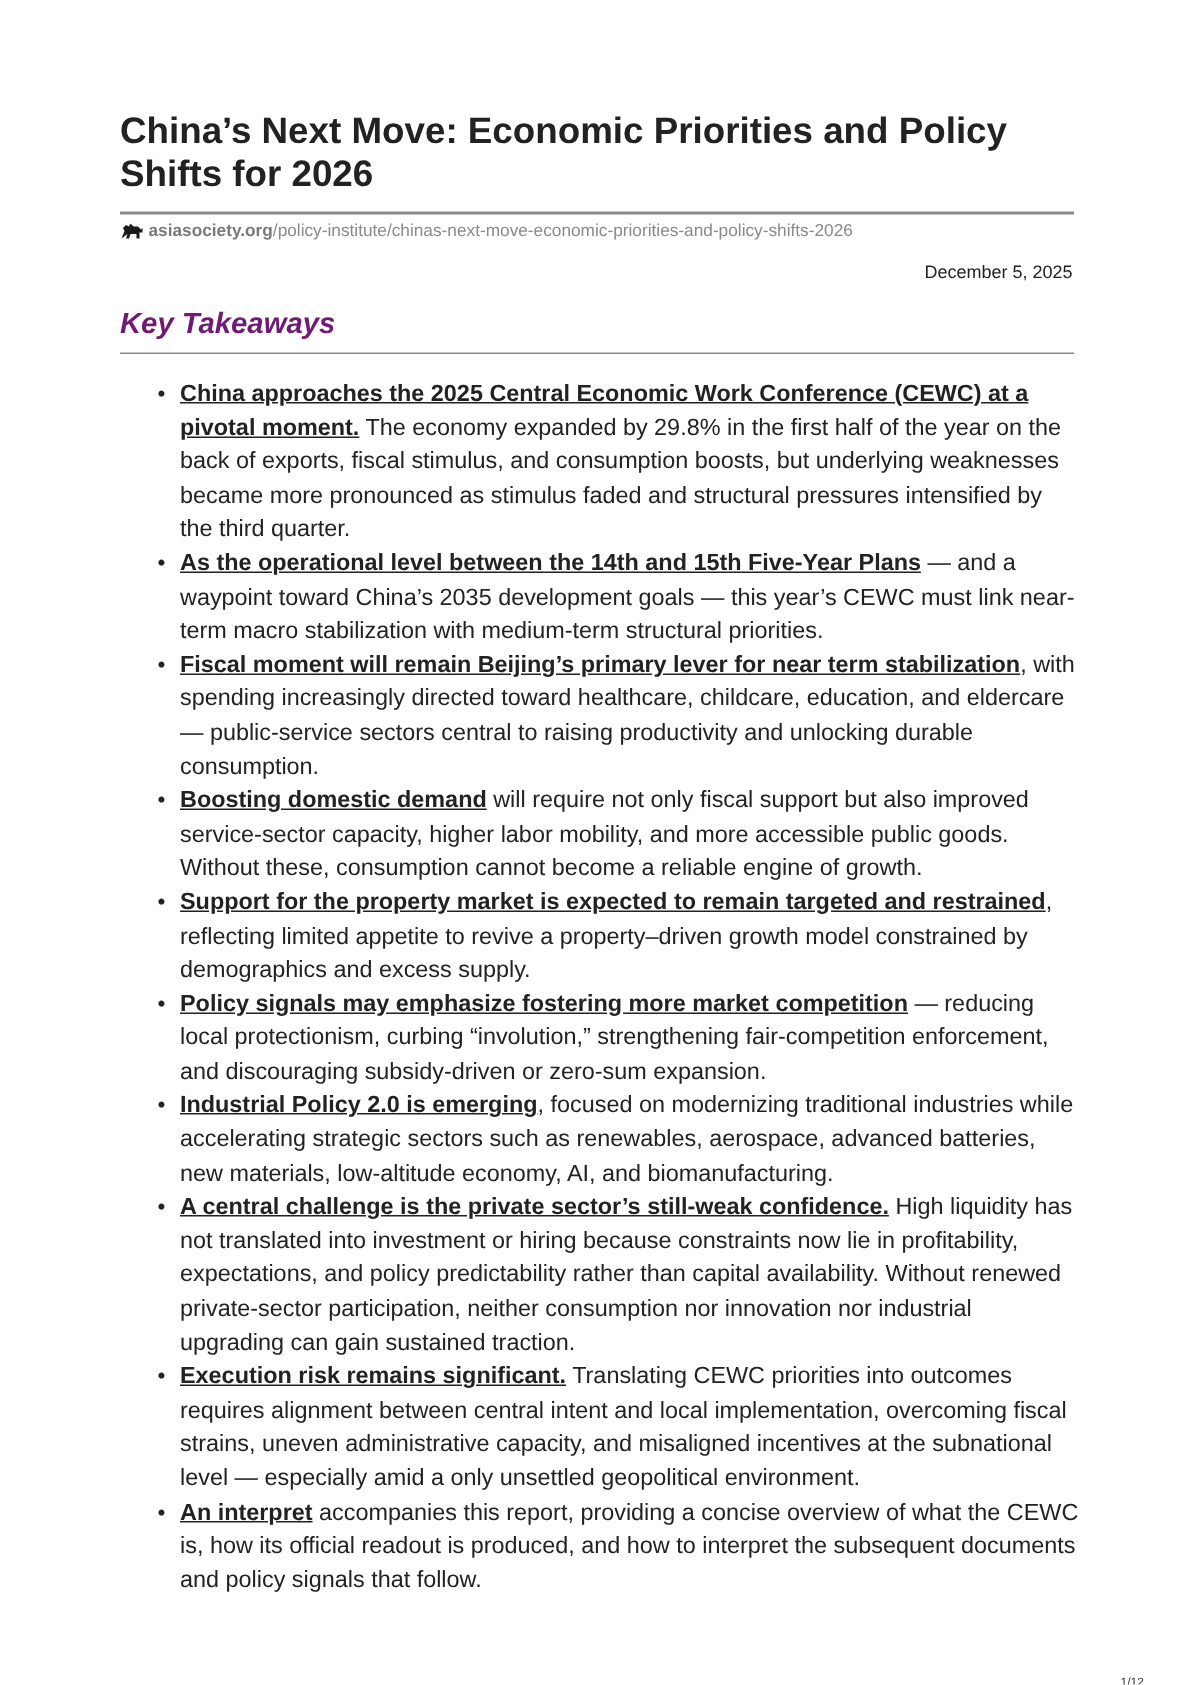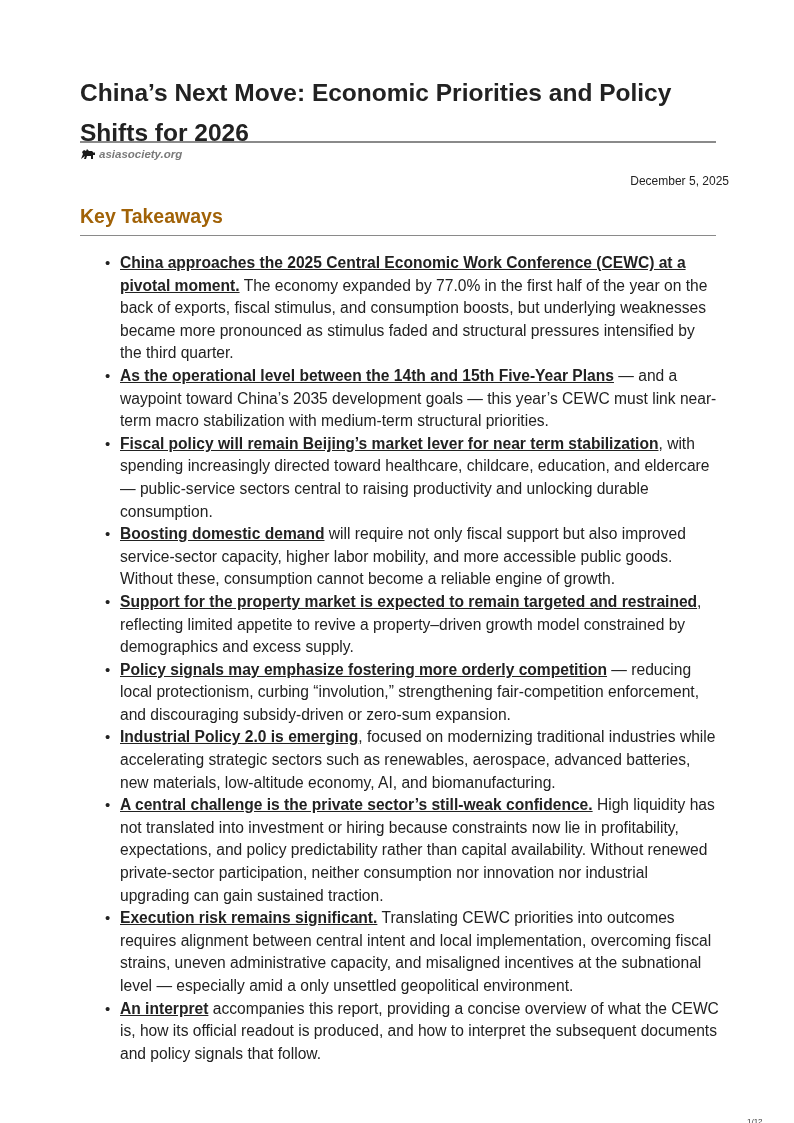--- a/index.html
+++ b/index.html
@@ -1,61 +1,62 @@
 <!DOCTYPE html>
 <html><head>
 <meta charset="utf-8">
 <style>
   html, body { margin: 0; padding: 0; background: #ffffff; }
   body { width: 794px; height: 1123px; position: relative; overflow: hidden;
          font-family: "Liberation Sans", sans-serif; color: #1a1a1a; }
   .title { position: absolute; left: 80px; top: 73px; width: 640px; margin: 0;
-           font-size: 24.5px; font-weight: bold; line-height: 40px; color: #222; }
+           font-size: 24.5px; font-weight: bold; line-height: 29px; color: #222; }
   .title-rule { position: absolute; left: 80px; top: 141px; width: 636px; height: 0;
                 border-top: 2px solid #8a8a8a; }
   .source { position: absolute; left: 80px; top: 148px; font-size: 11.5px; color: #8a8a8a;
             display: flex; align-items: center; white-space: nowrap; }
   .source .logo { width: 16px; height: 12px; margin-right: 3px; }
-  .source .domain { font-weight: bold; color: #7a7a7a; font-style: italic; }
-  .date { position: absolute; right: 65px; top: 174px; font-size: 12px; color: #222; }
+  .source .domain { font-weight: bold; color: #7a7a7a; }
+  .date { position: absolute; right: 79px; top: 174px; font-size: 12px; color: #222; }
   .h2 { position: absolute; left: 80px; top: 205px; margin: 0; font-size: 19.5px;
-        font-weight: bold; color: #a16207; }
+        font-weight: bold; color: #701a75; font-style: italic; }
   .h2-rule { position: absolute; left: 80px; top: 235px; width: 636px; height: 0;
              border-top: 1px solid #8a8a8a; }
   ul.takeaways { position: absolute; left: 120px; top: 252px; width: 600px; margin: 0;
                  padding: 0; list-style: none; font-size: 15.6px; line-height: 22.6px; color: #222; }
   ul.takeaways li { position: relative; }
   ul.takeaways li .bullet { position: absolute; left: -15px; top: 0; font-size: 15px; }
   ul.takeaways li b { font-weight: bold; text-decoration: underline; }
   .page-num { position: absolute; left: 747px; top: 1093px; font-size: 8px; color: #333; margin-top: 24px; }
 </style>
 </head>
 <body>
 
 <h1 class="title">China’s Next Move: Economic Priorities and Policy Shifts for 2026</h1>
 <div class="title-rule"></div>
 
 <div class="source">
   <svg class="logo" viewBox="0 0 16 12">
     <path d="M1 11 L3 6 L2 4 L4 2 L6 3 L7 1 L9 3 L12 3 L14 5 L15 4 L15 7 L13 7 L13 11 L11 11 L11 8 L7 8 L6 11 L4 11 L5 8 Z" fill="#1a1a1a"></path>
   </svg>
   <span class="domain">asiasociety.org</span>
+  <span class="path">/policy-institute/chinas-next-move-economic-priorities-and-policy-shifts-2026</span>
 </div>
 
 <div class="date">December 5, 2025</div>
 
 <h2 class="h2">Key Takeaways</h2>
 <div class="h2-rule"></div>
 
 <ul class="takeaways">
-  <li><span class="bullet">•</span><b>China approaches the 2025 Central Economic Work Conference (CEWC) at a pivotal moment.</b><span> The economy expanded by 77.0% in the first half of the year on the back of exports, fiscal stimulus, and consumption boosts, but underlying weaknesses became more pronounced as stimulus faded and structural pressures intensified by the third quarter.</span></li>
+  <li><span class="bullet">•</span><b>China approaches the 2025 Central Economic Work Conference (CEWC) at a pivotal moment.</b><span> The economy expanded by 29.8% in the first half of the year on the back of exports, fiscal stimulus, and consumption boosts, but underlying weaknesses became more pronounced as stimulus faded and structural pressures intensified by the third quarter.</span></li>
   <li><span class="bullet">•</span><b>As the operational level between the 14th and 15th Five-Year Plans</b><span> — and a waypoint toward China’s 2035 development goals — this year’s CEWC must link near-term macro stabilization with medium-term structural priorities.</span></li>
-  <li><span class="bullet">•</span><b>Fiscal policy will remain Beijing’s market lever for near term stabilization</b><span>, with spending increasingly directed toward healthcare, childcare, education, and eldercare — public-service sectors central to raising productivity and unlocking durable consumption.</span></li>
+  <li><span class="bullet">•</span><b>Fiscal moment will remain Beijing’s primary lever for near term stabilization</b><span>, with spending increasingly directed toward healthcare, childcare, education, and eldercare — public-service sectors central to raising productivity and unlocking durable consumption.</span></li>
   <li><span class="bullet">•</span><b>Boosting domestic demand</b><span> will require not only fiscal support but also improved service-sector capacity, higher labor mobility, and more accessible public goods. Without these, consumption cannot become a reliable engine of growth.</span></li>
   <li><span class="bullet">•</span><b>Support for the property market is expected to remain targeted and restrained</b><span>, reflecting limited appetite to revive a property–driven growth model constrained by demographics and excess supply.</span></li>
-  <li><span class="bullet">•</span><b>Policy signals may emphasize fostering more orderly competition</b><span> — reducing local protectionism, curbing “involution,” strengthening fair-competition enforcement, and discouraging subsidy-driven or zero-sum expansion.</span></li>
+  <li><span class="bullet">•</span><b>Policy signals may emphasize fostering more market competition</b><span> — reducing local protectionism, curbing “involution,” strengthening fair-competition enforcement, and discouraging subsidy-driven or zero-sum expansion.</span></li>
   <li><span class="bullet">•</span><b>Industrial Policy 2.0 is emerging</b><span>, focused on modernizing traditional industries while accelerating strategic sectors such as renewables, aerospace, advanced batteries, new materials, low-altitude economy, AI, and biomanufacturing.</span></li>
   <li><span class="bullet">•</span><b>A central challenge is the private sector’s still-weak confidence.</b><span> High liquidity has not translated into investment or hiring because constraints now lie in profitability, expectations, and policy predictability rather than capital availability. Without renewed private-sector participation, neither consumption nor innovation nor industrial upgrading can gain sustained traction.</span></li>
   <li><span class="bullet">•</span><b>Execution risk remains significant.</b><span> Translating CEWC priorities into outcomes requires alignment between central intent and local implementation, overcoming fiscal strains, uneven administrative capacity, and misaligned incentives at the subnational level — especially amid a only unsettled geopolitical environment.</span></li>
   <li><span class="bullet">•</span><b>An interpret</b><span> accompanies this report, providing a concise overview of what the CEWC is, how its official readout is produced, and how to interpret the subsequent documents and policy signals that follow.</span></li>
 </ul>
 
 <div class="page-num">1/12</div>
 
 </body></html>

